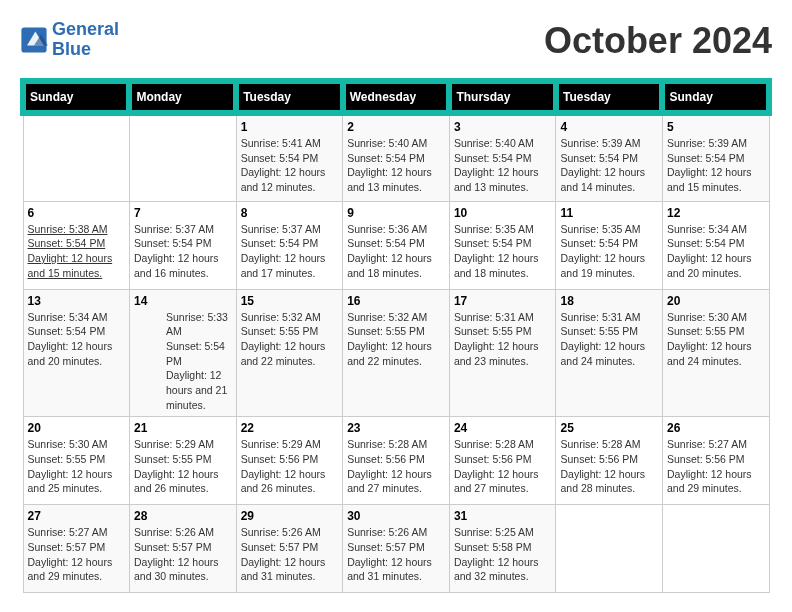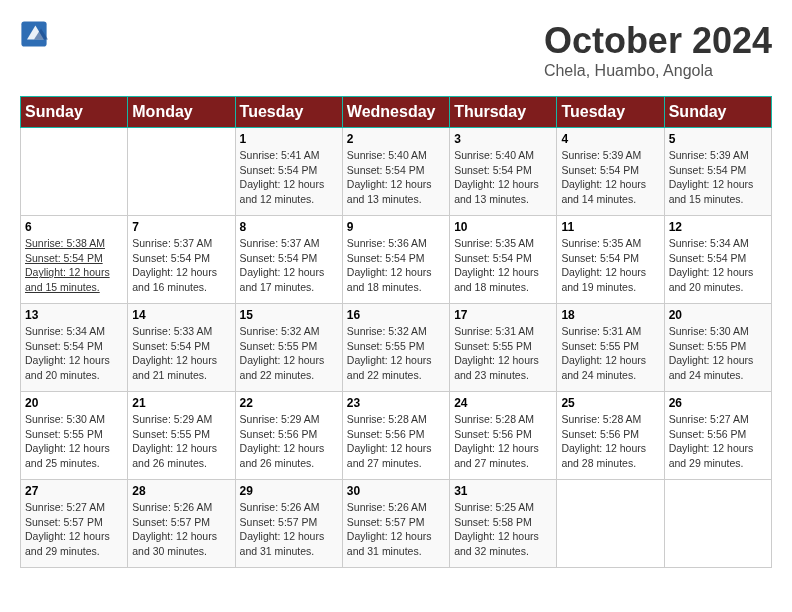--- a/index.html
+++ b/index.html
@@ -28,43 +28,43 @@
       line-height: 1.1;
     }
     .logo-text span {
       color: #2e6db4;
     }
     .logo-icon {
       width: 28px;
       height: 28px;
     }
     .title-block {
-      text-align: left;
+      text-align: right;
     }
     .month-title {
       font-size: 36px;
       font-weight: bold;
       color: #333;
     }
     .subtitle {
       font-size: 16px;
       color: #555;
     }
     table {
       width: 100%;
       border-collapse: collapse;
       font-size: 11px;
     }
     thead tr th {
-      background-color: #7f1d1d;
+      background-color: #000000;
       color: #fff;
       padding: 6px 4px;
       text-align: left;
-      font-size: 16px;
-      border: 1px solid #14b8a6;
+      font-size: 12px;
+      border: 6px solid #14b8a6;
     }
     tbody tr td {
       border: 1px solid #ccc;
       vertical-align: top;
       padding: 4px;
       width: 107px;
       min-height: 70px;
       height: 88px;
     }
     .day-num {
@@ -90,24 +90,27 @@
 </head>
 <body>
 
 <div class="header">
   <div class="logo">
     <svg class="logo-icon" viewBox="0 0 40 40">
       <rect x="2" y="2" width="36" height="36" rx="4" fill="#2e6db4"></rect>
       <polygon points="10,28 22,8 34,28" fill="white" opacity="0.9"></polygon>
       <polygon points="20,28 30,12 40,28" fill="#1a4a8a" opacity="0.6"></polygon>
     </svg>
+    <div class="logo-text">
+      <div><span>General</span></div>
+      <div><span>Blue</span></div>
+    </div>
   </div>
   <div class="title-block">
     <div class="month-title">October 2024</div>
-    <div class="subtitle">Chela, Huambo, Angola</div>
   </div>
 </div>
 
 <table>
   <thead>
     <tr>
     <th>Sunday</th>
         <th>Monday</th>
         <th>Tuesday</th>
         <th>Wednesday</th>
@@ -197,21 +200,21 @@
       </tr>
       <tr>
         <td>
           <div class="day-num">13</div>
           <div class="day-info" style="white-space: pre-line;">Sunrise: 5:34 AM
 Sunset: 5:54 PM
 Daylight: 12 hours and 20 minutes.</div>
         </td>
         <td>
           <div class="day-num">14</div>
-          <div class="day-info" style="white-space: pre-line;">Sunrise: 5:33 AM
+          <div class="day-info" style="white-space: pre-line; margin-left: 32px;">Sunrise: 5:33 AM
 Sunset: 5:54 PM
 Daylight: 12 hours and 21 minutes.</div>
         </td>
         <td>
           <div class="day-num">15</div>
           <div class="day-info" style="white-space: pre-line;">Sunrise: 5:32 AM
 Sunset: 5:55 PM
 Daylight: 12 hours and 22 minutes.</div>
         </td>
         <td>

